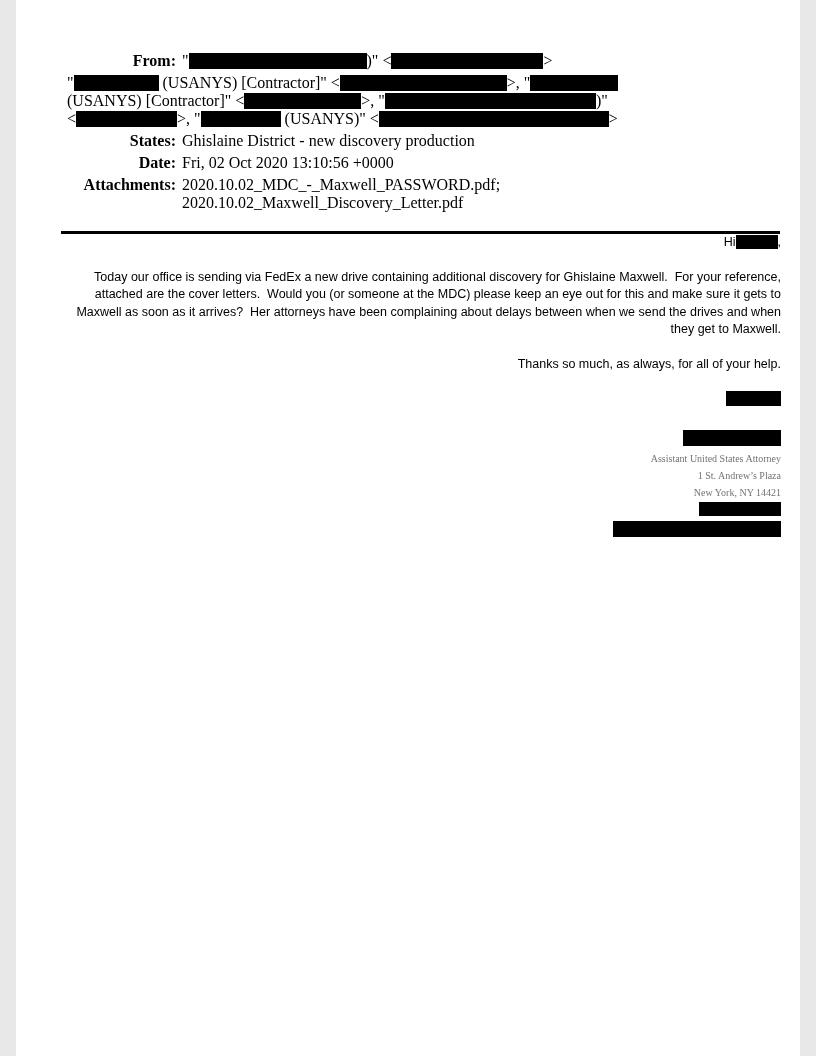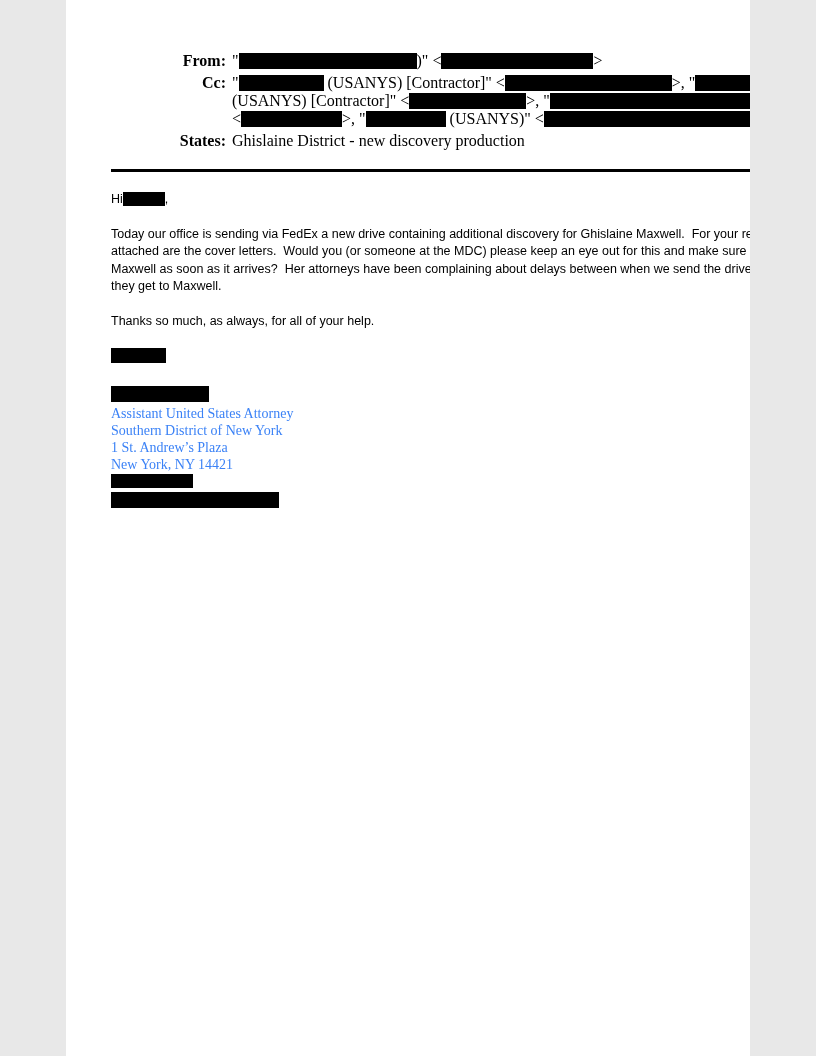--- a/index.html
+++ b/index.html
@@ -1,18 +1,18 @@
 <!DOCTYPE html>
 <html><head>
 <meta charset="utf-8">
 <style>
   html, body { margin: 0; padding: 0; background: #e8e8e8; }
   .page {
     position: relative;
-    width: 684px;
+    width: 784px;
     height: 1056px;
     margin: 0 auto;
     background: #ffffff;
     box-sizing: border-box;
     padding: 52px 50px 4px 45px;
     color: #000000;
     overflow: hidden;
   }
 
   
@@ -45,81 +45,92 @@
     border-top: 3px solid #000;
     width: 719px;
     margin: 19px 0 0 0;
   }
 
   
   .email-body {
     font-family: "Liberation Sans", sans-serif;
     font-size: 12.5px;
     line-height: 17.5px;
-    margin-top: 19px;
     width: 720px;
     color: #000;
+    text-align: right;
   }
   .email-body p { margin: 0 0 17px 0; white-space: pre-wrap; }
   .email-body .redaction { height: 14px; vertical-align: -3px; }
 
   
   .signature-block {
     font-family: "Liberation Serif", serif;
-    font-size: 14px;
+    font-size: 10px;
     line-height: 17px;
     margin-top: 2px;
-    color: #3b82f6;
+    color: #737373;
   }
   .sig-line { min-height: 17px; }
   .sig-line .redaction { vertical-align: -2px; margin: 1px 0; }
   .sig-gap { width: 1px; }
 </style>
 </head>
 <body>
 
 <div class="page">
 
   <div class="email-header">
 
   <div class="hdr-row">
         <span class="hdr-label">From:</span>
         <span class="hdr-value">
           <span class="hdr-line">"<span class="redaction" style="width: 178px;"></span>)" &lt;<span class="redaction" style="width: 152px;"></span>&gt;</span>
         </span>
       </div>
       <div class="hdr-row">
-        <span class="hdr-label">Cc:</span>
         <span class="hdr-value">
           <span class="hdr-line">"<span class="redaction" style="width: 85px;"></span> (USANYS) [Contractor]" &lt;<span class="redaction" style="width: 167px;"></span>&gt;, "<span class="redaction" style="width: 88px;"></span></span>
           <span class="hdr-line">(USANYS) [Contractor]" &lt;<span class="redaction" style="width: 117px;"></span>&gt;, "<span class="redaction" style="width: 211px;"></span>)"</span>
           <span class="hdr-line">&lt;<span class="redaction" style="width: 101px;"></span>&gt;, "<span class="redaction" style="width: 80px;"></span> (USANYS)" &lt;<span class="redaction" style="width: 230px;"></span>&gt;</span>
         </span>
       </div>
       <div class="hdr-row">
         <span class="hdr-label">States:</span>
         <span class="hdr-value">
           <span class="hdr-line">Ghislaine District - new discovery production</span>
+        </span>
+      </div>
+      <div class="hdr-row">
+        <span class="hdr-label">Date:</span>
+        <span class="hdr-value">
+          <span class="hdr-line">Fri, 02 Oct 2020 13:10:56 +0000</span>
+        </span>
+      </div>
+      <div class="hdr-row">
+        <span class="hdr-label">Attachments:</span>
+        <span class="hdr-value">
+          <span class="hdr-line">2020.10.02_MDC_-_Maxwell_PASSWORD.pdf;</span>
+          <span class="hdr-line">2020.10.02_Maxwell_Discovery_Letter.pdf</span>
         </span>
       </div>
     </div>
 
   <hr class="separator">
 
   <div class="email-body">
     <p>Hi<span class="redaction" style="width: 42px; height: 14px;"></span>,</p>
     <p>Today our office is sending via FedEx a new drive containing additional discovery for Ghislaine Maxwell.  For your reference, attached are the cover letters.  Would you (or someone at the MDC) please keep an eye out for this and make sure it gets to Maxwell as soon as it arrives?  Her attorneys have been complaining about delays between when we send the drives and when they get to Maxwell.</p>
     <p>Thanks so much, as always, for all of your help.</p>
     <div class="signature-block">
 
     <div class="sig-line"><span class="redaction" style="width: 55px; height: 15px;"></span></div>
         <div class="sig-gap" style="height: 19px;"></div>
         <div class="sig-line"><span class="redaction" style="width: 98px; height: 16px;"></span></div>
         <div class="sig-line">Assistant United States Attorney</div>
-        <div class="sig-line">Southern District of New York</div>
         <div class="sig-line">1 St. Andrew’s Plaza</div>
         <div class="sig-line">New York, NY 14421</div>
         <div class="sig-line"><span class="redaction" style="width: 82px; height: 14px;"></span></div>
         <div class="sig-line"><span class="redaction" style="width: 168px; height: 16px;"></span></div>
       </div>
   </div>
 
 </div>
 
 </body></html>

